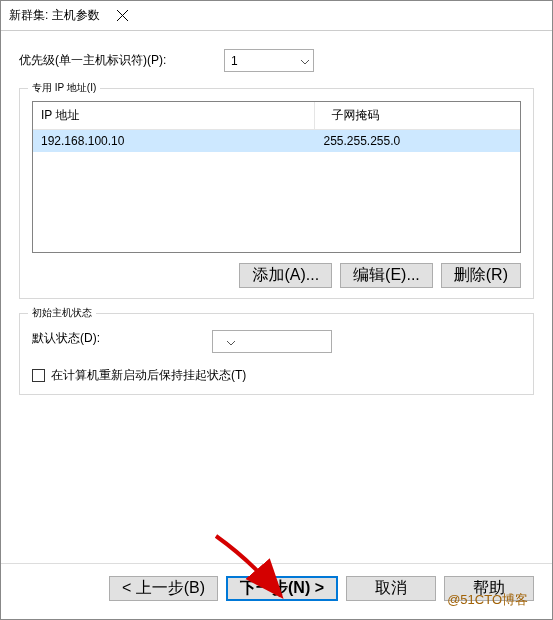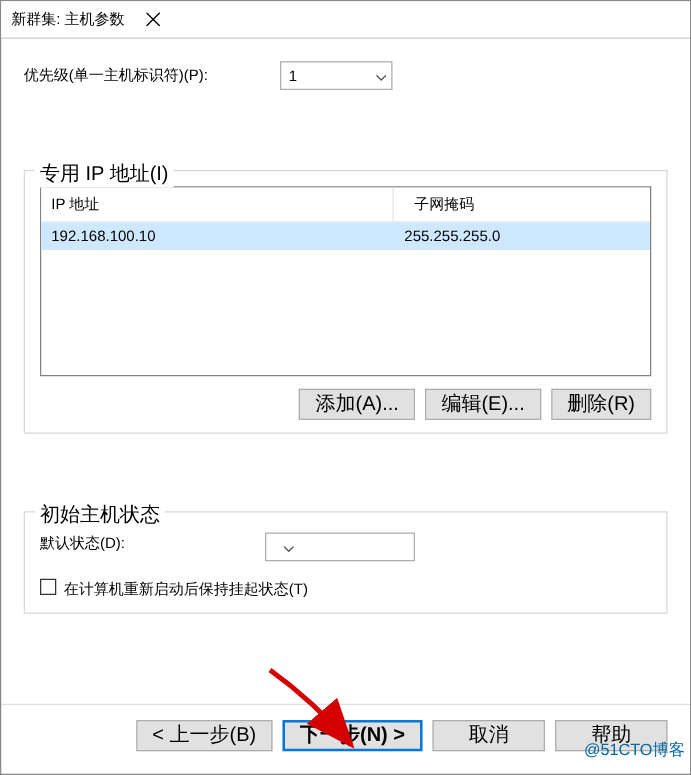--- a/index.html
+++ b/index.html
@@ -20,42 +20,42 @@
       align-items: center;
       padding-left: 8px;
     }
     .titlebar-title { font-size: 12px; }
     .close-btn {
       width: 45px; height: 29px;
       display: flex; align-items: center; justify-content: center;
       cursor: pointer;
     }
     .close-btn svg { width: 11px; height: 11px; }
-    .content { flex: 1; padding: 18px 18px 0 18px; display: flex; flex-direction: column; gap: 48px; }
+    .content { flex: 1; padding: 18px 18px 0 18px; display: flex; flex-direction: column; }
     .row-priority { display: flex; align-items: center; margin-bottom: 16px; }
     .row-priority label { width: 205px; }
     .select {
       border: 1px solid #adadad;
       height: 23px;
       background: #fff;
       display: inline-flex;
       align-items: center;
       padding: 0 4px 0 6px;
       cursor: pointer;
       position: relative;
     }
     .select-val { flex: 1; }
     .select-arrow { margin-left: 8px; }
     .select-arrow svg { width: 8px; height: 5px; }
     .select.priority { width: 90px; }
     .select.state { width: 120px; }
     .groupbox { border: 1px solid #d8d8d8; padding: 12px 12px 10px 12px; margin-bottom: 14px; position: relative; }
     .groupbox-legend {
       position: absolute; top: -8px; left: 8px;
-      background: #fff; padding: 0 4px; font-size: 16px;
+      background: #fff; padding: 0 4px; font-size: 10px;
     }
     .ip-group { }
     .table-wrap {
       border: 1px solid #828282;
       background: #fff;
       height: 152px;
       overflow: hidden;
     }
     .table-header {
       display: flex;
@@ -86,21 +86,21 @@
       font-family: inherit;
       cursor: pointer;
       display: inline-flex;
       align-items: center;
       justify-content: center;
     }
     .btn.focused { border: 2px solid #0078d7; background: #e1e1e1; font-weight: bold; }
     .state-group { }
     .state-row { display: flex; align-items: flex-start; margin-bottom: 14px; margin-top: 4px; }
     .state-row label { width: 180px; }
-    .checkbox-row { display: flex; }
+    .checkbox-row { display: flex; align-items: center; }
     .checkbox {
       width: 13px; height: 13px;
       border: 1px solid #333;
       background: #fff;
       margin-right: 6px;
       flex-shrink: 0;
       cursor: pointer;
     }
     .divider { height: 1px; background: #ddd; margin: 0 0 12px 0; }
     .footer {
@@ -112,23 +112,23 @@
     .footer .btn { min-width: 90px; }
     .arrow-overlay {
       position: absolute;
       left: 205px;
       top: 500px;
       pointer-events: none;
       z-index: 100;
     }
     .watermark {
       position: absolute;
-      right: 4px;
+      right: 24px;
       bottom: 10px;
-      color: #0369a1;
+      color: #a16207;
       font-size: 13px;
       pointer-events: none;
     }
     .relwrap { position: relative; flex: 1; display: flex; flex-direction: column; }
   </style>
 </head>
 <body>
 
 <div class="window">
   <div class="titlebar">

